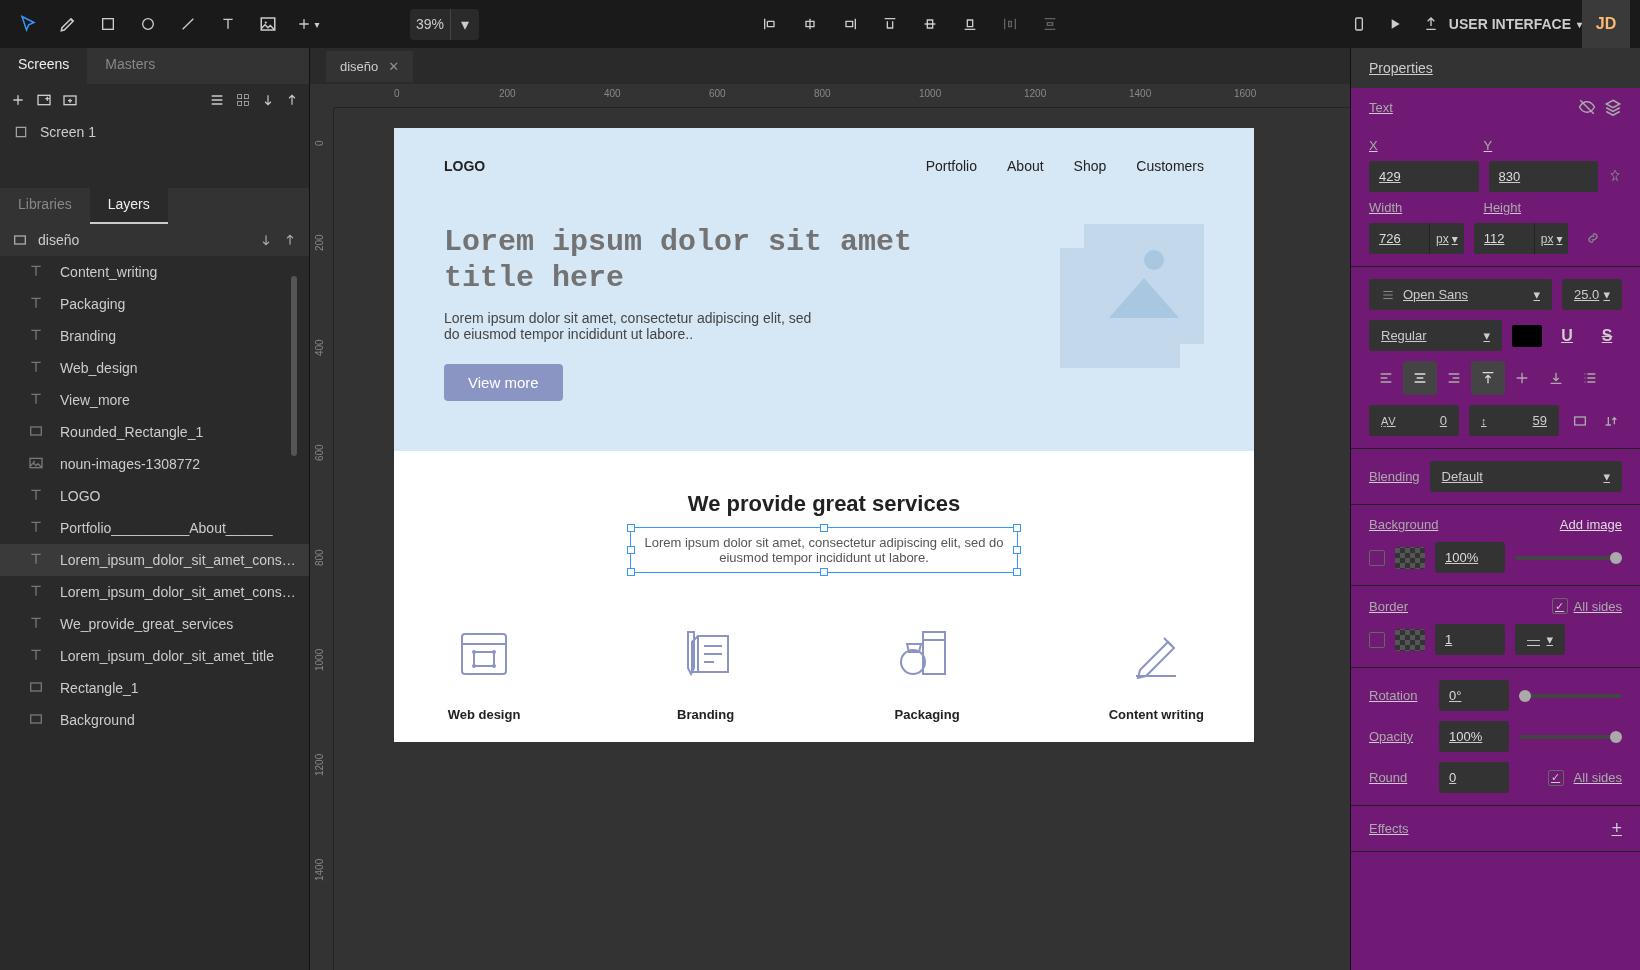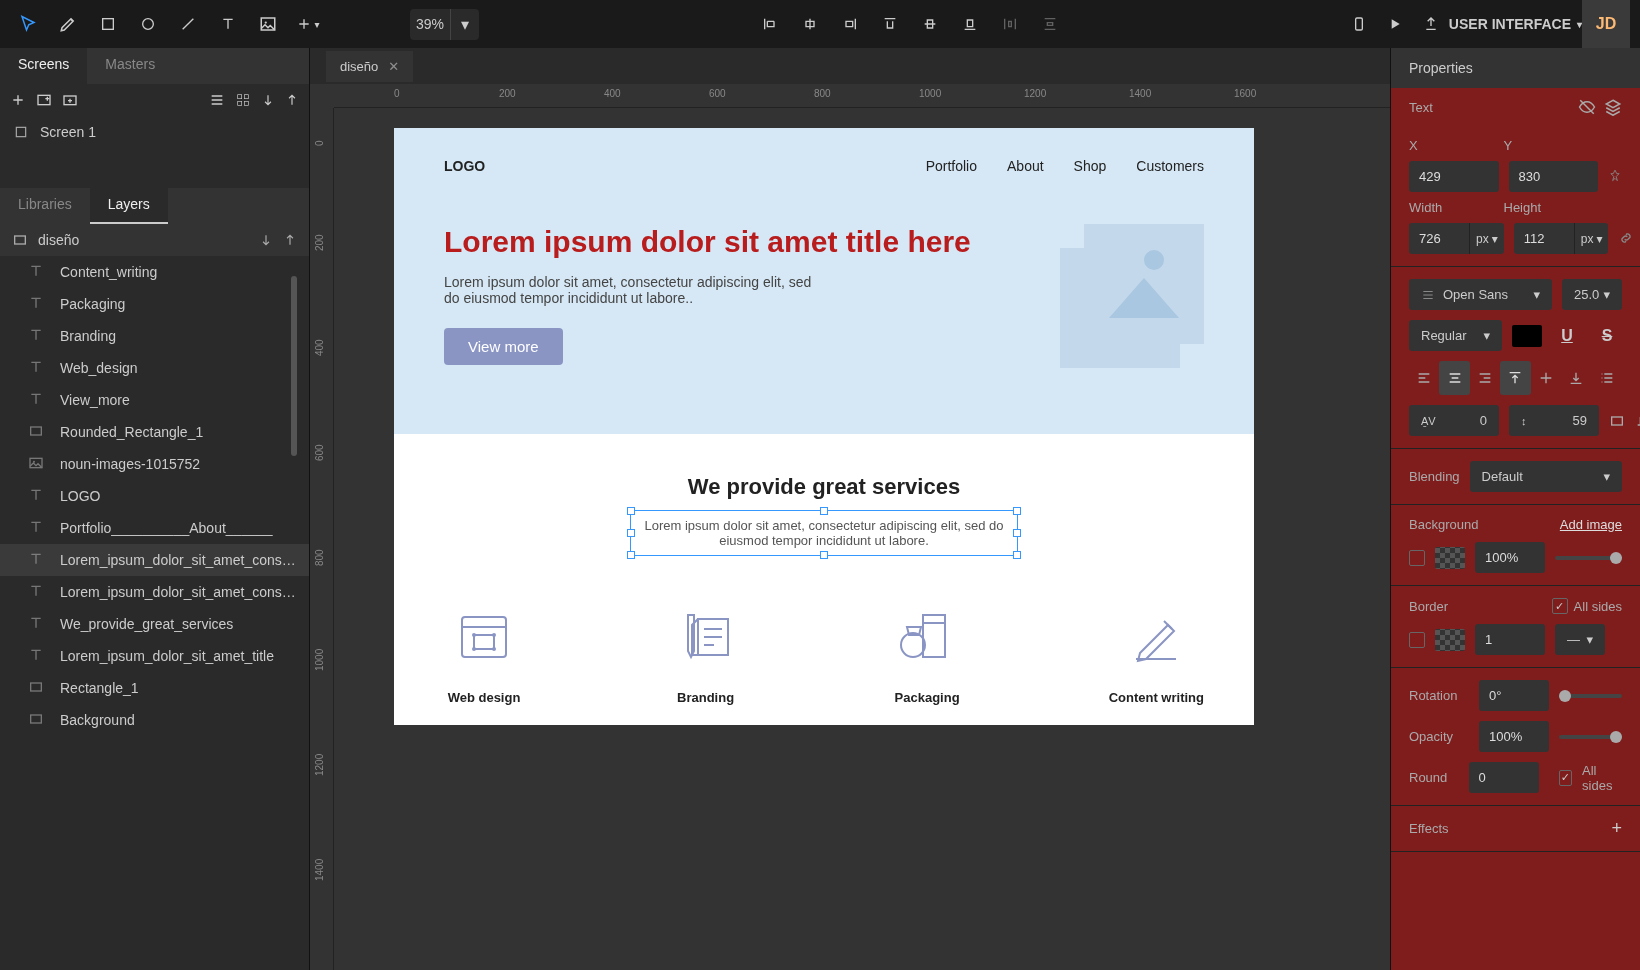--- a/index.html
+++ b/index.html
@@ -15,21 +15,21 @@
 .toolbar .spacer { flex: 1; }
 .toolbar .align-group { display: flex; gap: 4px; }
 .toolbar .right-group { display: flex; align-items: center; }
 .toolbar .ui-label { display: flex; align-items: center; gap: 6px; font-size: 14px; font-weight: 600; color: #ccc; }
 .toolbar .avatar { width: 48px; height: 48px; background: #3a3a3a; display: flex; align-items: center; justify-content: center; font-size: 16px; font-weight: 600; color: #fdba74; }
 
 
 .main { display: flex; height: calc(100% - 48px); }
 .left-panel { width: 310px; background: #2a2a2a; display: flex; flex-direction: column; border-right: 1px solid #111; }
 .canvas-area { flex: 1; background: #333; position: relative; display: flex; flex-direction: column; }
-.right-panel { width: 250px; background: #7f1d1d; border-left: 1px solid #111; overflow-y: auto; }
+.right-panel { width: 290px; background: #701a75; border-left: 1px solid #111; overflow-y: auto; text-decoration: underline; }
 
 
 .lp-tabs { display: flex; height: 36px; background: #333; text-align: right; }
 .lp-tab { padding: 8px 18px; font-size: 14px; color: #888; cursor: pointer; }
 .lp-tab.active { background: #2a2a2a; color: #eee; }
 .lp-toolbar { display: flex; align-items: center; padding: 8px 10px; gap: 10px; background: #2a2a2a; }
 .lp-toolbar .spacer { flex: 1; }
 .lp-list { }
 .lp-item { display: flex; align-items: center; padding: 8px 14px; gap: 12px; font-size: 14px; cursor: pointer; }
 
@@ -55,21 +55,21 @@
 
 
 .artboard { position: absolute; left: 60px; top: 20px; width: 860px; background: #fff; font-family: "Segoe UI", sans-serif; }
 .ab-hero { background: #d6e8f5; padding: 30px 50px 50px; }
 .ab-nav { display: flex; align-items: center; }
 .ab-nav .logo { font-weight: 700; font-size: 14px; color: #222; }
 .ab-nav .spacer { flex: 1; }
 .ab-nav .links { display: flex; gap: 30px; font-size: 14px; color: #222; }
 .ab-hero-body { display: flex; margin-top: 50px; gap: 30px; }
 .ab-hero-text { flex: 1; }
-.ab-hero-text h1 { font-size: 30px; color: #b91c1c; font-weight: 700; line-height: 1.2; }
+.ab-hero-text h1 { font-size: 30px; color: #737373; font-weight: 700; line-height: 1.2; font-family: Liberation Mono, monospace; }
 .ab-hero-text p { font-size: 14px; color: #444; margin-top: 14px; max-width: 370px; }
 .ab-btn { display: inline-block; background: #8a95c4; color: #fff; padding: 10px 24px; border-radius: 4px; margin-top: 22px; font-size: 15px; }
 .ab-img { position: relative; width: 160px; height: 160px; }
 .ab-img-back { position: absolute; right: 24px; top: 24px; width: 120px; height: 120px; background: #c3d9eb; }
 .ab-img-front { position: absolute; right: 0; top: 0; width: 120px; height: 120px; background: #c3d9eb; display: flex; flex-direction: column; align-items: center; justify-content: center; gap: 8px; }
 .ab-img-front .circle { width: 20px; height: 20px; border-radius: 50%; background: #a9c7e0; margin-left: 20px; }
 .ab-img-front .mountain { width: 0; height: 0; border-left: 35px solid transparent; border-right: 35px solid transparent; border-bottom: 40px solid #a9c7e0; }
 
 .ab-services { text-align: center; padding: 40px 50px 20px; }
 .ab-services h2 { font-size: 22px; color: #222; font-weight: 700; }
@@ -358,21 +358,21 @@
           <span>Rounded_Rectangle_1</span>
         </div>
         <div class="lp-layer">
           <div class="ico">
             <svg width="16" height="16" viewBox="0 0 24 24">
               <rect x="3" y="5" width="18" height="14" fill="none" stroke="#aaa" stroke-width="2"></rect>
               <circle cx="9" cy="10" r="1.5" fill="#aaa"></circle>
               <path d="M3 17l5-5 4 4 3-3 6 6" fill="none" stroke="#aaa" stroke-width="2"></path>
             </svg>
           </div>
-          <span>noun-images-1015752</span>
+          <span>noun-images-1308772</span>
         </div>
         <div class="lp-layer">
           <div class="ico">
             <svg width="16" height="16" viewBox="0 0 24 24">
               <path d="M5 5h14M12 5v14" stroke="#aaa" stroke-width="2"></path>
             </svg>
           </div>
           <span>LOGO</span>
         </div>
         <div class="lp-layer">

